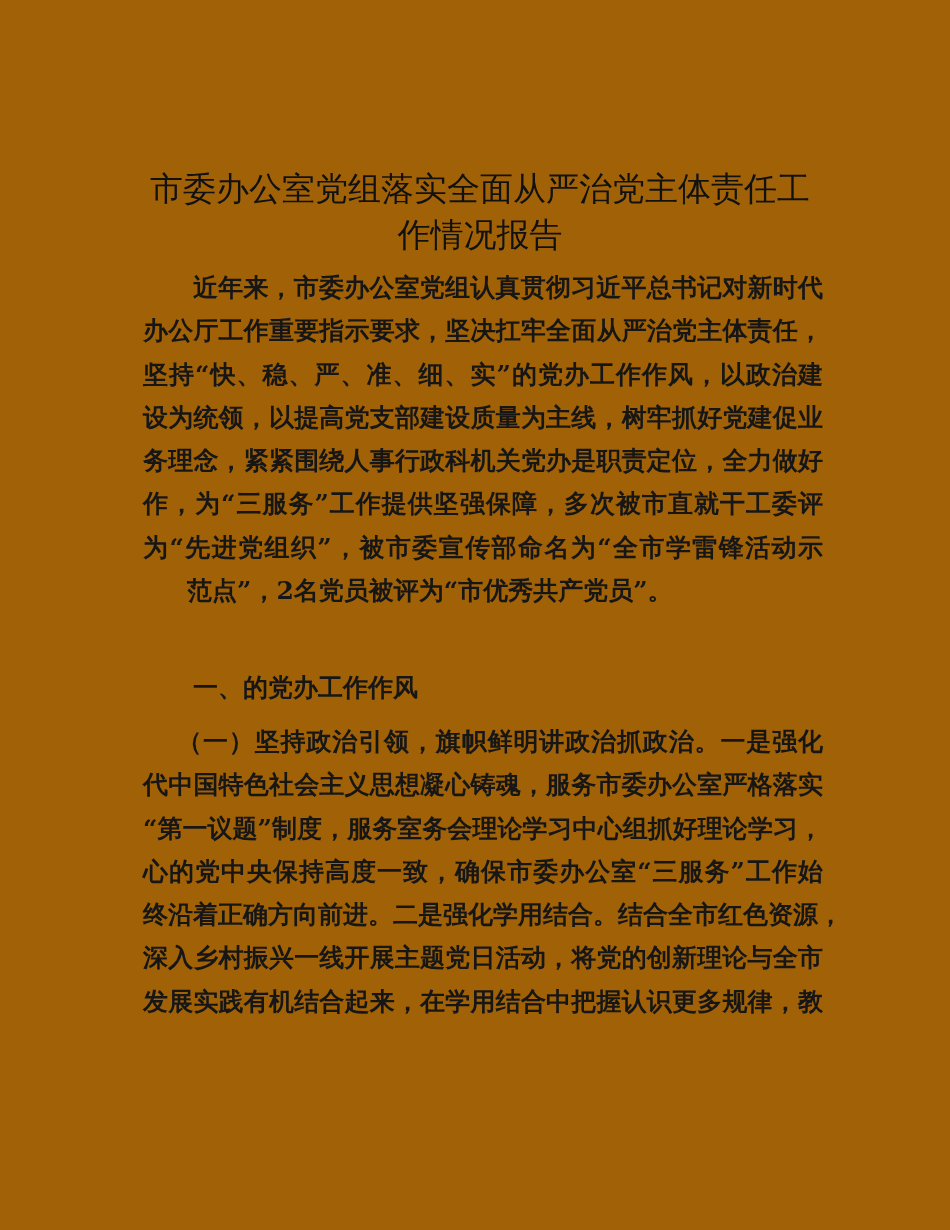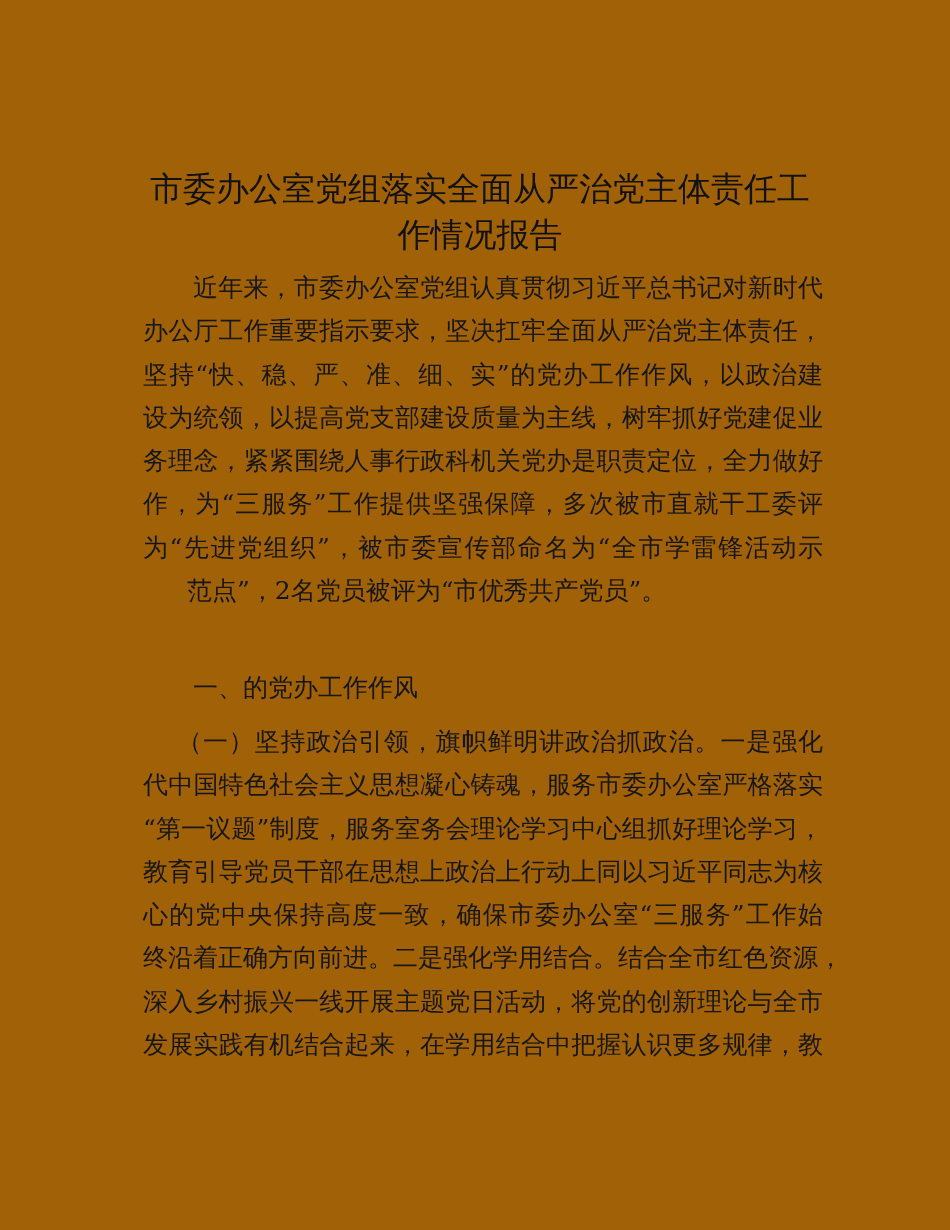--- a/index.html
+++ b/index.html
@@ -45,20 +45,21 @@
     }
     .line {
       display: block;
       height: 43.3px;
       line-height: 43.3px;
       font-size: 25px;
       white-space: nowrap;
       color: #161616;
       text-align: justify;
       text-align-last: justify;
+      font-weight: bold;
     }
     .line.last {
       text-align-last: left;
       margin-left: 44px;
     }
     .line.indent {
       padding-left: 50px;
     }
     .heading-line {
       text-align-last: left;
@@ -86,20 +87,19 @@
   </div>
 
   <div class="body-text" style="top: 666px;">
     <span class="line indent heading-line">一、的党办工作作风</span>
   </div>
 
   <div class="body-text" style="top: 720px;">
     <span class="line indent" style="padding-left: 34px;">（一）坚持政治引领，旗帜鲜明讲政治抓政治。一是强化</span>
     <span class="line">代中国特色社会主义思想凝心铸魂，服务市委办公室严格落实</span>
     <span class="line">“第一议题”制度，服务室务会理论学习中心组抓好理论学习，</span>
-    <span class="line">教育引导党员干部在思想上政治上行动上同以习近平同志为核</span>
     <span class="line">心的党中央保持高度一致，确保市委办公室“三服务”工作始</span>
     <span class="line">终沿着正确方向前进。二是强化学用结合。结合全市红色资源，</span>
     <span class="line">深入乡村振兴一线开展主题党日活动，将党的创新理论与全市</span>
     <span class="line">发展实践有机结合起来，在学用结合中把握认识更多规律，教</span>
   </div>
 
 </div>
 
 </body></html>

